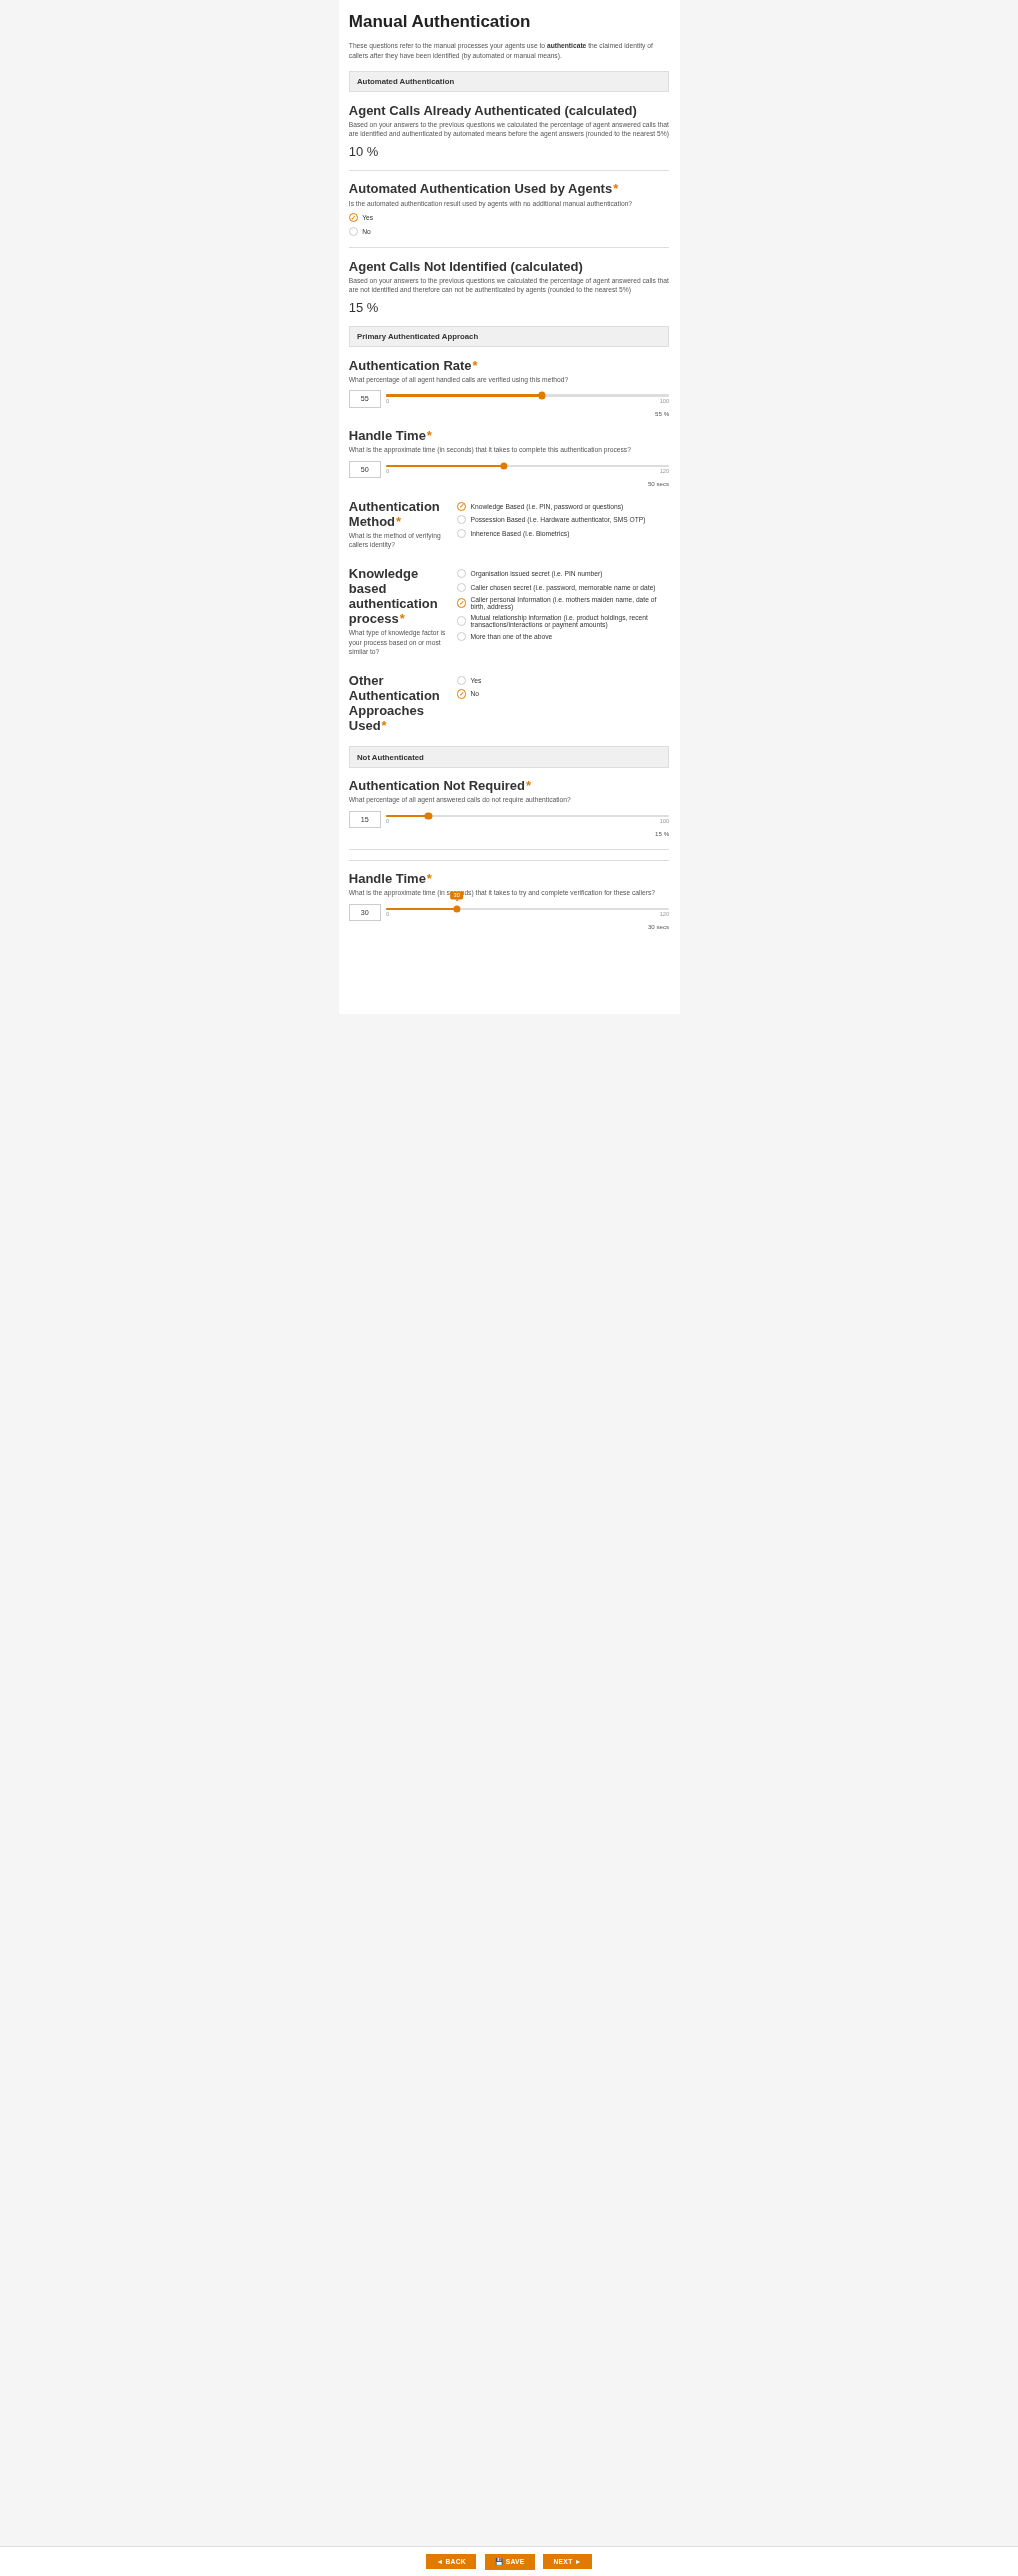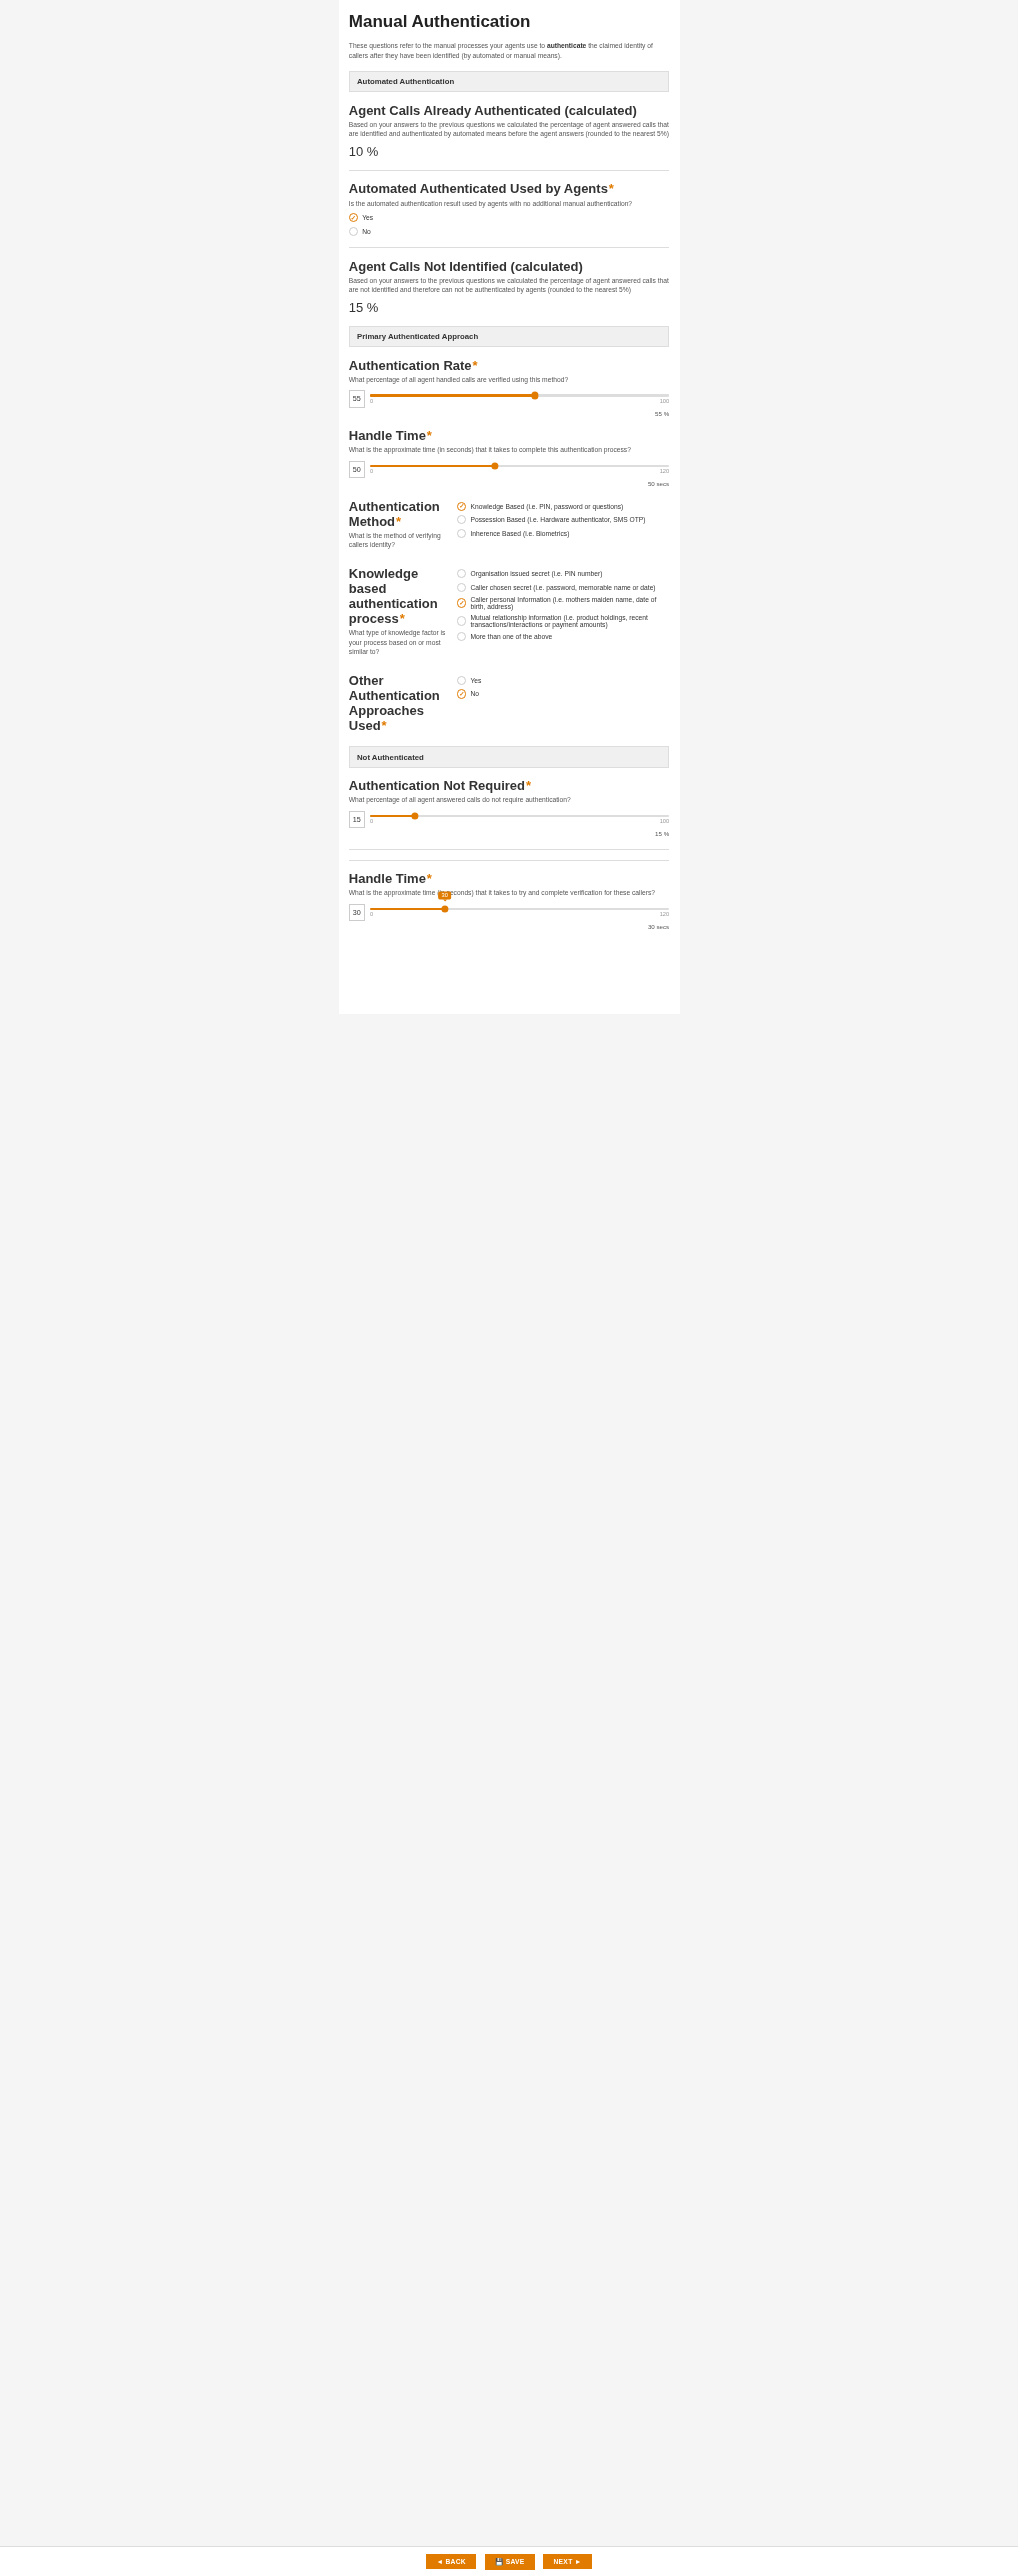--- a/index.html
+++ b/index.html
@@ -115,21 +115,21 @@
       font-size: 6.7px;
       color: #333;
     }
     .slider-container {
       display: flex;
       align-items: center;
       gap: 5.2px;
       margin-top: 4.1px;
     }
     .slider-value-box {
-      width: 16px;
+      width: 32px;
       height: 17.6px;
       border: 0.5px solid #ccc;
       display: flex;
       align-items: center;
       justify-content: center;
       font-size: 7.2px;
       color: #333;
       background: #fff;
       flex-shrink: 0;
     }
@@ -284,21 +284,21 @@
   <div class="question-block">
     <div class="question-label">Agent Calls Already Authenticated (calculated)</div>
     <div class="question-desc">Based on your answers to the previous questions we calculated the percentage of agent answered calls that are identified and authenticated by automated means before the agent answers (rounded to the nearest 5%)</div>
     <div class="calculated-value">10 %</div>
   </div>
 
   <hr class="divider">
 
   <div class="question-block">
     <div class="question-label">
-      <span>Automated Authenticated Used by Agents</span><span class="required">*</span>
+      <span>Automated Authentication Used by Agents</span><span class="required">*</span>
     </div>
     <div class="question-desc">Is the automated authentication result used by agents with no additional manual authentication?</div>
     <div class="radio-group">
       <div class="radio-item">
         <div class="radio-checkmark checked"></div>
         <span class="radio-label">Yes</span>
       </div>
       <div class="radio-item">
         <div class="radio-circle"></div>
         <span class="radio-label">No</span>

